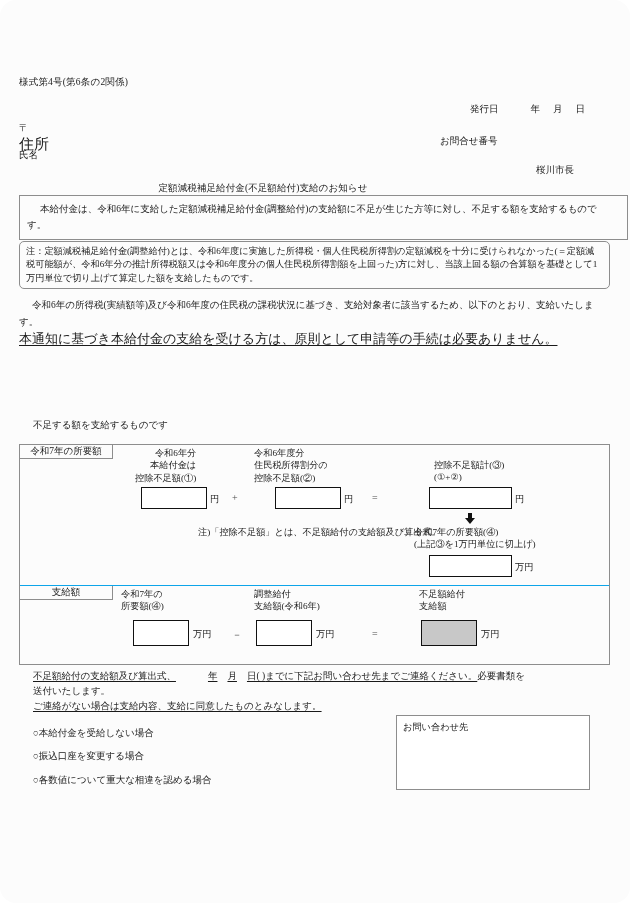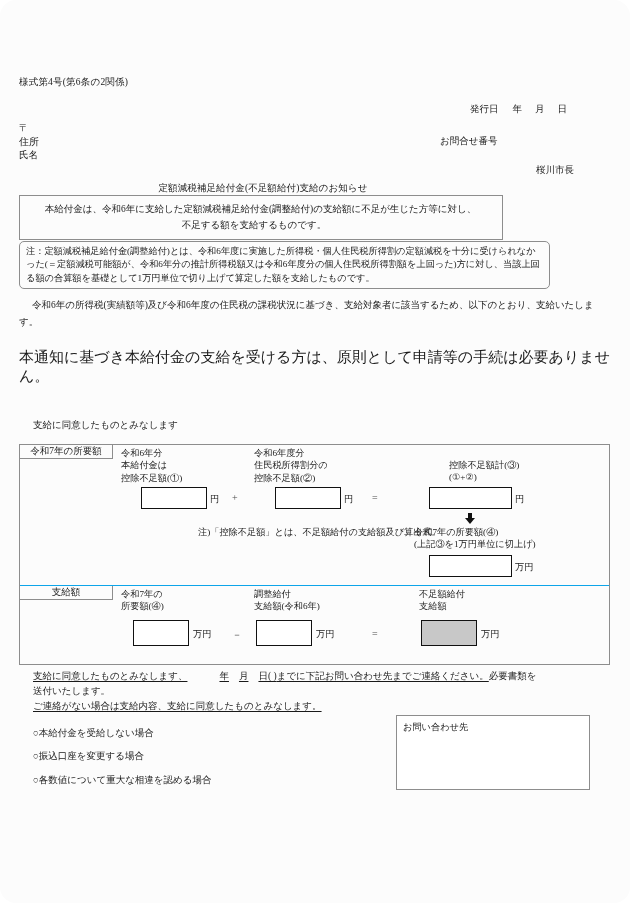--- a/index.html
+++ b/index.html
@@ -25,31 +25,31 @@
   .form-no {
     left: 19px; top: 76px;
     font-size: 9.5px;
     letter-spacing: 0.2px;
   }
   .issue-row {
     left: 470px; top: 103px;
     font-size: 9.5px;
     white-space: nowrap;
   }
-  .issue-row .lbl { margin-right: 14px; }
+  .issue-row .lbl { margin-right: 32px; }
   .issue-row .ymd span { margin-right: 13px; }
   .issue-row .ymd span:last-child { margin-right: 0; }
 
   .postal {
     left: 19px; top: 122px;
     font-size: 9.5px;
   }
   .addr {
     left: 19px; top: 135px;
-    font-size: 10px;
+    font-size: 15px;
   }
   .name {
     left: 19px; top: 149px;
     font-size: 9.5px;
   }
   .inquiry-no {
     left: 440px; top: 135px;
     font-size: 9.5px;
   }
   .mayor {
@@ -62,56 +62,56 @@
     left: 0; top: 182px;
     width: 526px;
     text-align: center;
     font-size: 9.5px;
     letter-spacing: 0.1px;
   }
 
   
   .intro-box {
     left: 19px; top: 195px;
-    width: 484px;
+    width: 609px;
     box-sizing: border-box;
     border: 1px solid #8d8d8d;
     padding: 6px 21px 6px 7px;
     font-size: 9.5px;
     line-height: 1.65;
-    text-align: center;
   }
   .intro-box .indent { display: inline-block; width: 13px; }
 
   
   .note-box {
     left: 19px; top: 241px;
-    width: 531px;
+    width: 591px;
     box-sizing: border-box;
     border: 1px solid #8d8d8d;
     border-radius: 5px;
     padding: 3px 6px 3px 6px;
     font-size: 9.2px;
     line-height: 1.45;
   }
 
   
   .para {
     font-size: 9.5px;
     line-height: 1.75;
   }
   .p-basis {
     left: 19px; top: 297px;
     width: 591px;
   }
   .p-basis .indent { display: inline-block; width: 13px; }
 
   .p-underline {
-    left: 19px; top: 348px;
-    font-size: 15px;
+    left: 19px; top: 330px;
+    font-size: 13px;
+    text-decoration: underline;
     text-underline-offset: 2px;
   }
 
   
   .pm-box {
     left: 103px; top: 344px;
     width: 415px;
     height: 64px;
     box-sizing: border-box;
     border: 1px solid #8d8d8d;
@@ -260,46 +260,46 @@
     <span>注：定額減税補足給付金(調整給付)とは、令和6年度に実施した所得税・個人住民税所得割の定額減税を十分に受けられなかった(＝定額減税可能額が、令和6年分の推計所得税額又は令和6年度分の個人住民税所得割額を上回った)方に対し、当該上回る額の合算額を基礎として1万円単位で切り上げて算定した額を支給したものです。</span>
   </div>
 
   <div class="abs para p-basis">
     <span class="indent"></span><span>令和6年の所得税(実績額等)及び令和6年度の住民税の課税状況に基づき、支給対象者に該当するため、以下のとおり、支給いたします。</span>
   </div>
 
   <div class="abs p-underline">本通知に基づき本給付金の支給を受ける方は、原則として申請等の手続は必要ありません。</div>
 
 
-  <div class="abs sec-label">支給に同意したものとみなします</div>
+  <div class="abs sec-label">不足する額を支給するものです</div>
 
   <div class="abs calc-table">
 
     <div class="calc-sec sec1">
       <div class="row-label">令和7年の所要額</div>
 
-      <div class="colhead" style="left:101px; top:2px;">
+      <div class="colhead" style="left:115px; top:2px;text-align:right;">
         <div>令和6年分</div>
         <div>本給付金は</div>
         <div>控除不足額(①)</div>
       </div>
       <div class="amt-box" style="left:121px; top:42px; width:66px; height:22px;"></div>
       <div class="unit" style="left:190px; top:48px;">円</div>
       <div class="op" style="left:212px; top:47px;">+</div>
 
       <div class="colhead" style="left:234px; top:2px;">
         <div>令和6年度分</div>
         <div>住民税所得割分の</div>
         <div>控除不足額(②)</div>
       </div>
       <div class="amt-box" style="left:255px; top:42px; width:66px; height:22px;"></div>
       <div class="unit" style="left:324px; top:48px;">円</div>
       <div class="op" style="left:352px; top:47px;">=</div>
 
-      <div class="colhead" style="left:429px; top:14px;">
+      <div class="colhead" style="left:414px; top:14px;">
         <div>控除不足額計(③)</div>
         <div>(①+②)</div>
       </div>
       <div class="amt-box" style="left:409px; top:42px; width:83px; height:22px;"></div>
       <div class="unit" style="left:495px; top:48px;">円</div>
 
       <div class="arrow-stem" style="left:448px; top:68px;"></div>
       <div class="arrow-head" style="left:445px; top:73px;"></div>
 
       <div class="calc-note" style="left:178px; top:81px;">注)「控除不足額」とは、不足額給付の支給額及び算出式。</div>
@@ -334,21 +334,21 @@
       <div class="colhead" style="left:399px; top:2px;">
         <div>不足額給付</div>
         <div>支給額</div>
       </div>
       <div class="amt-box shaded" style="left:401px; top:34px; width:56px; height:26px;"></div>
       <div class="unit" style="left:461px; top:42px;">万円</div>
     </div>
   </div>
 
   <div class="abs foot-para">
-    <span class="u"><span>支給に同意したものとみなします、</span><span class="blank-sp"></span><span>年</span><span class="sp-s"></span><span>月</span><span class="sp-s"></span><span>日(  )</span><span>までに下記お問い合わせ先までご連絡ください。</span></span><span>必要書類を</span><br>
+    <span class="u"><span>不足額給付の支給額及び算出式、</span><span class="blank-sp"></span><span>年</span><span class="sp-s"></span><span>月</span><span class="sp-s"></span><span>日(  )</span><span>までに下記お問い合わせ先までご連絡ください。</span></span><span>必要書類を</span><br>
     <span>送付いたします。</span>
   </div>
 
   <div class="abs bullets">
     <div>○本給付金を受給しない場合</div>
     <div>○振込口座を変更する場合</div>
     <div>○各数値について重大な相違を認める場合</div>
   </div>
 
   <div class="abs foot-consent">ご連絡がない場合は支給内容、支給に同意したものとみなします。</div>

